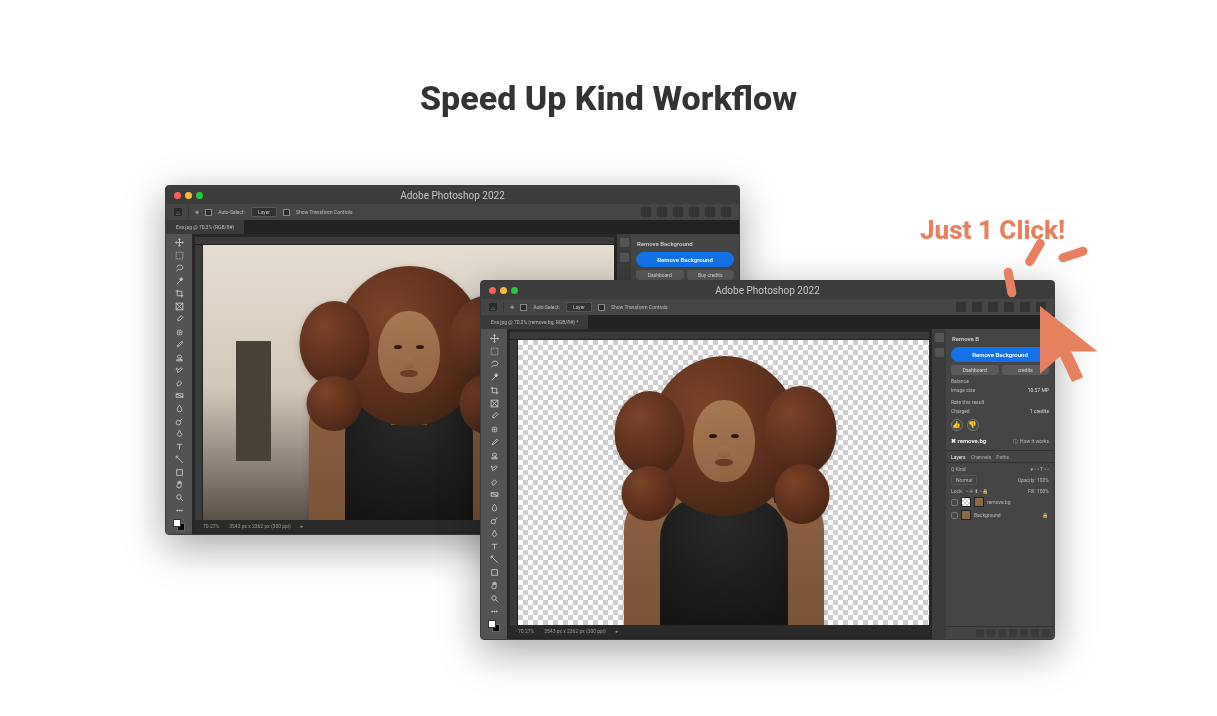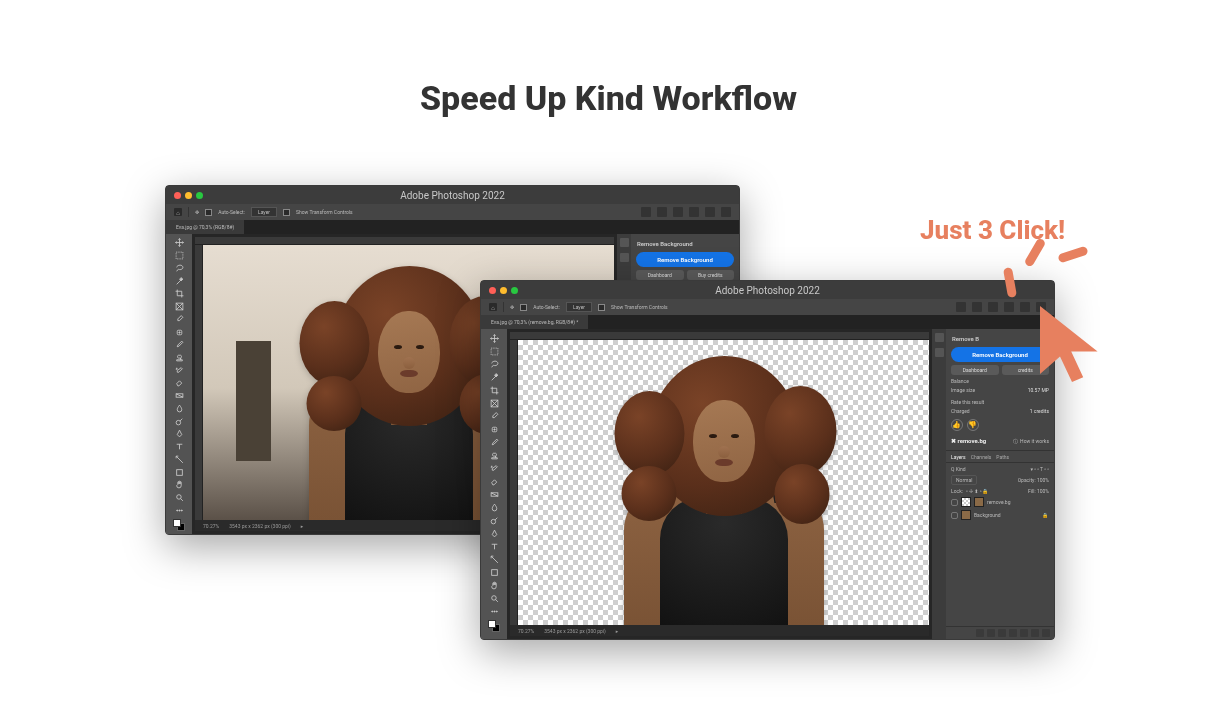--- a/index.html
+++ b/index.html
@@ -92,21 +92,21 @@
 .s1{left:20px;top:0;transform:rotate(-60deg);}
 .s2{left:58px;top:2px;transform:rotate(-18deg);}
 .s3{left:-5px;top:30px;transform:rotate(-100deg);}
 .big-cursor{position:absolute;left:32px;top:52px;width:80px;height:100px;}
 .big-cursor svg{width:80px;height:100px;fill:#e7805f;}
 </style>
 </head>
 <body>
 
 <div class="headline">Speed Up Kind Workflow</div>
-<div class="callout">Just 3 Click!</div>
+<div class="callout">Just 1 Click!</div>
 
 <div class="ps a">
  <div class="titlebar">
    <div class="dots">
      <div class="dot r"></div>
      <div class="dot y"></div>
      <div class="dot g"></div>
    </div>
    <div class="titletxt">Adobe Photoshop 2022</div>
  </div>

